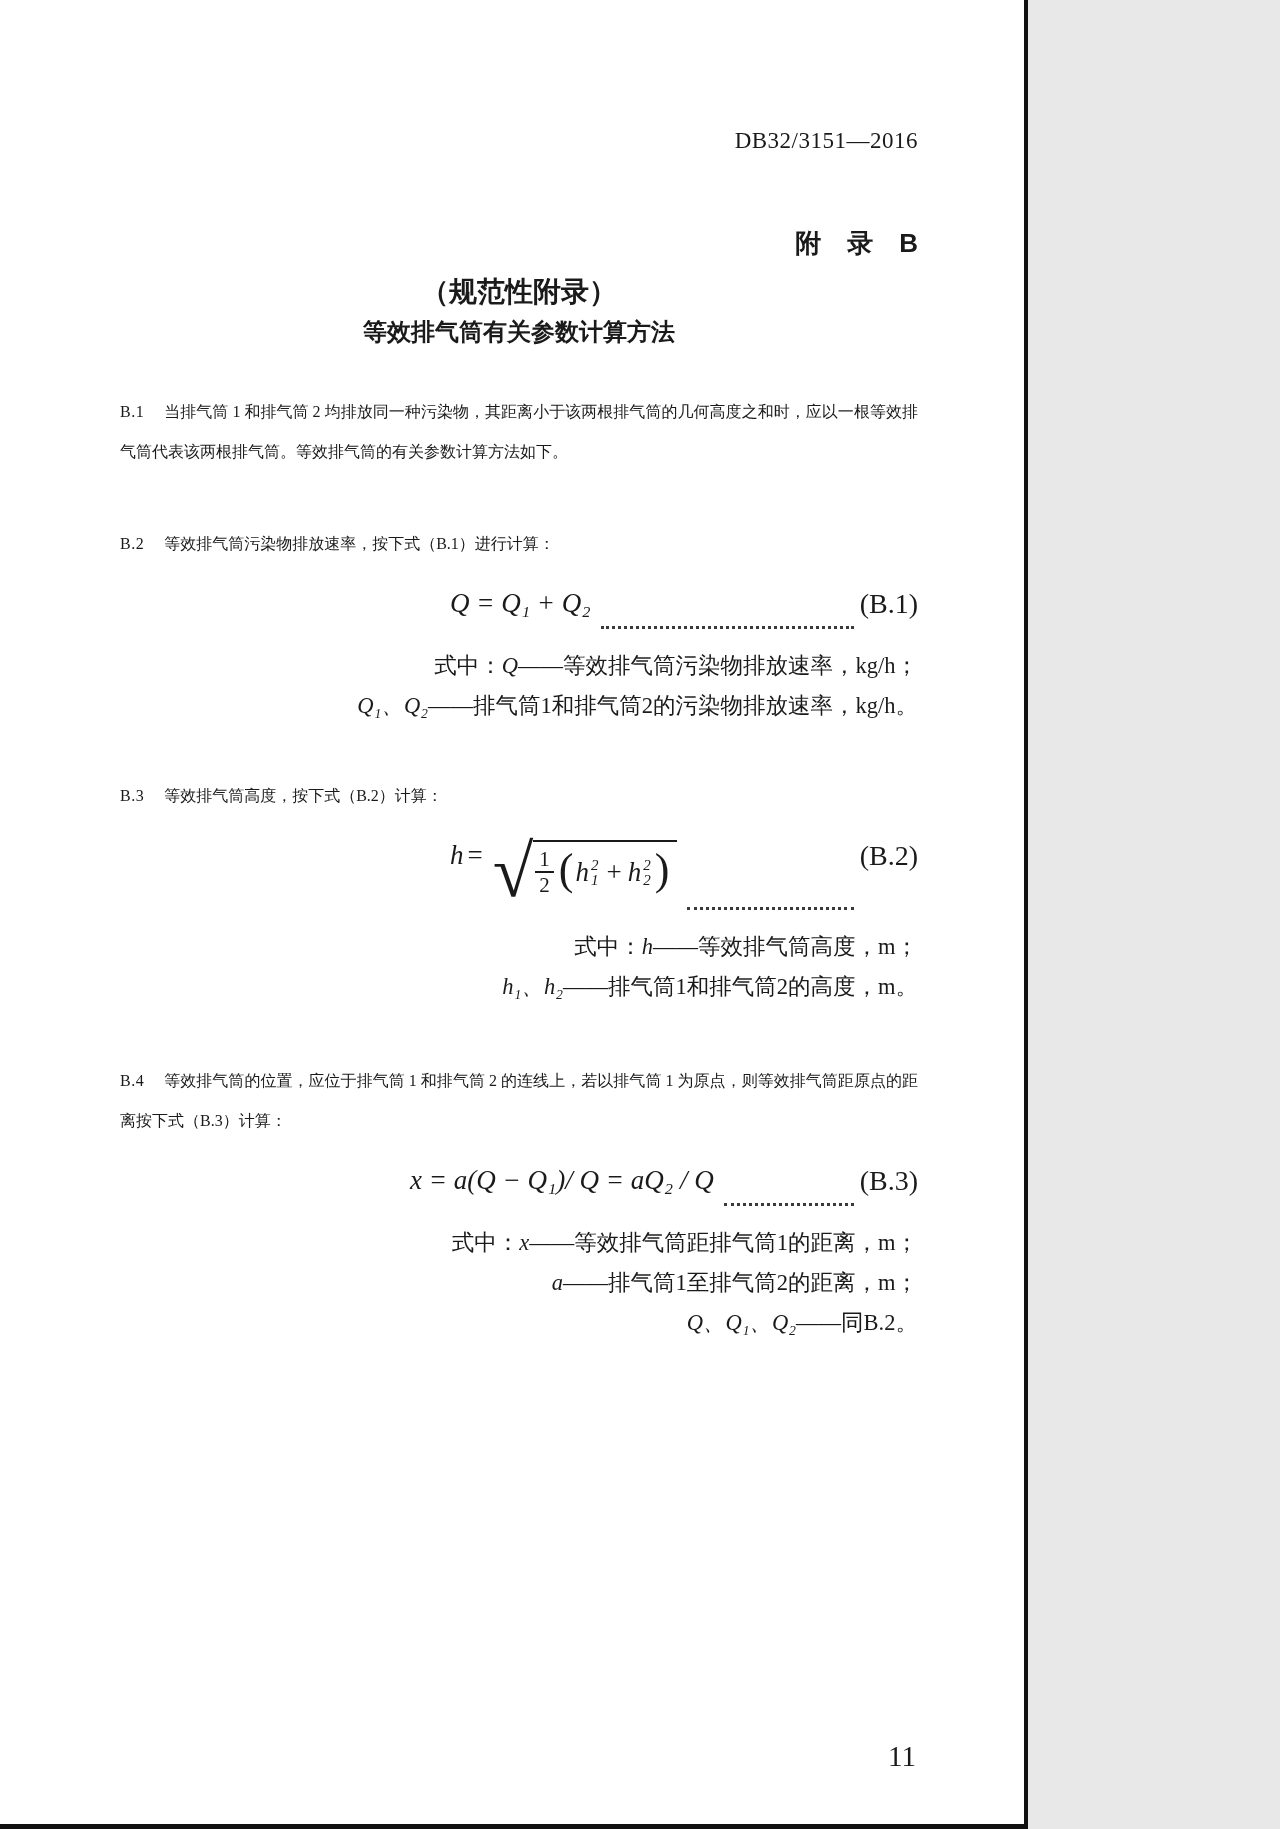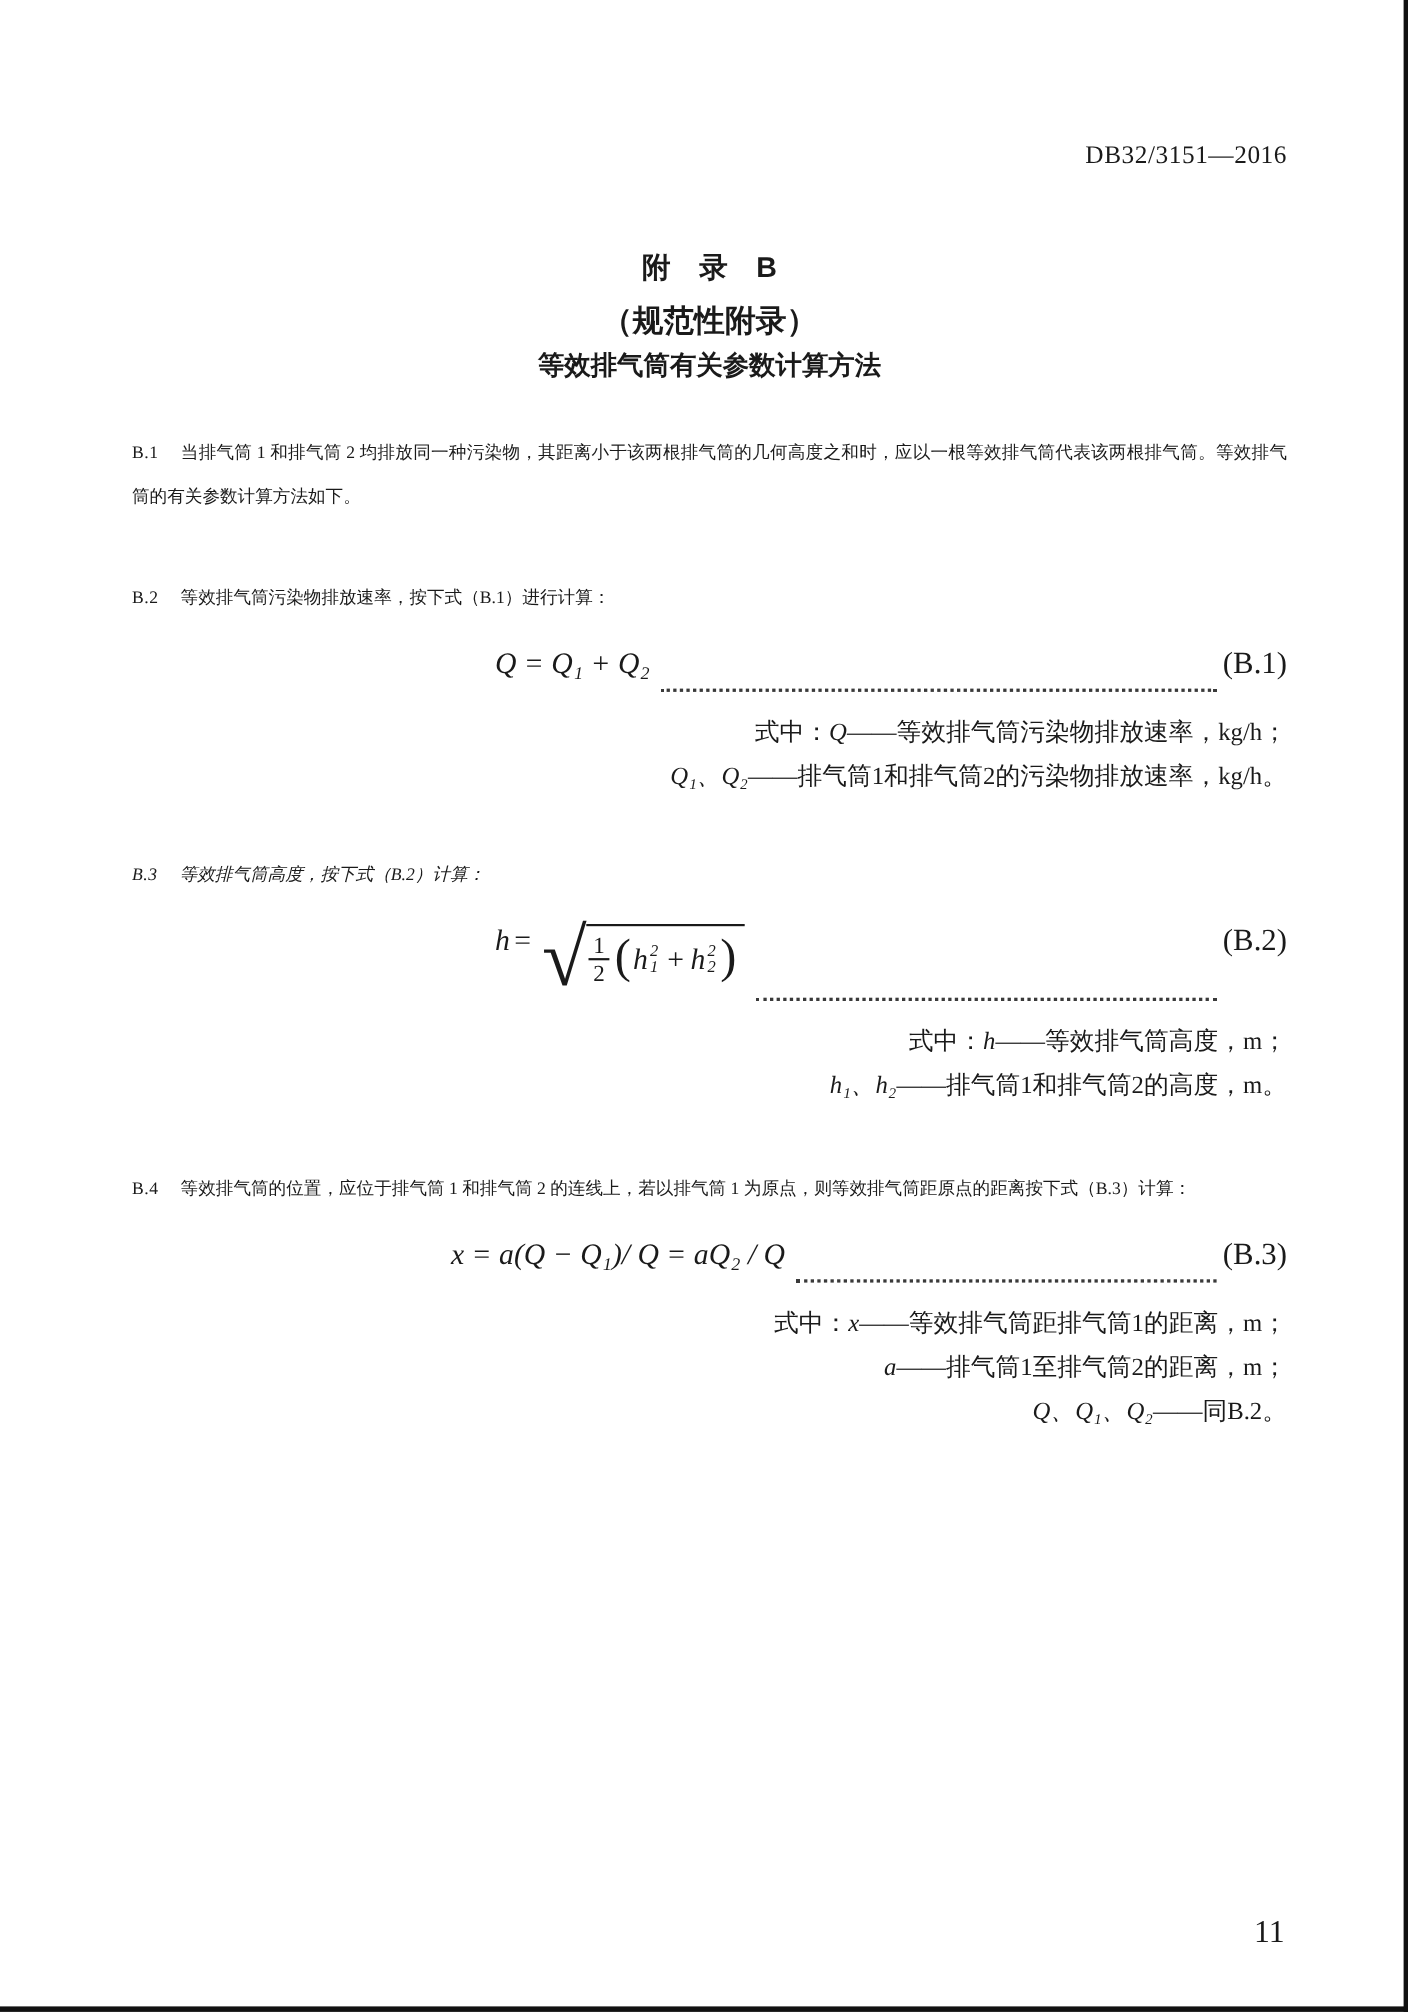--- a/index.html
+++ b/index.html
@@ -1,49 +1,49 @@
 <!DOCTYPE html>
 <html><head>
 <meta charset="utf-8">
 <style>
   * { margin: 0; padding: 0; box-sizing: border-box; }
   html, body { background: #e8e8e8; }
   .page {
     position: relative;
-    width: 1280px;
+    width: 1028px;
     height: 1829px;
     background: #ffffff;
     color: #1a1a1a;
     font-family: "Liberation Serif", "DejaVu Serif", serif;
     overflow: hidden;
   }
   .content { padding: 0 110px 0 120px; }
 
   .doc-header {
     padding-top: 128px;
     text-align: right;
     font-size: 23px;
     letter-spacing: 0.5px;
   }
 
   .title-block { text-align: center; font-family: "Liberation Sans", "DejaVu Sans", sans-serif; font-weight: 700; }
-  .title-1 { margin-top: 72px; font-size: 26px; }
+  .title-1 { margin-top: 72px; font-size: 26px; text-align: right; }
   .title-2 { margin-top: 12px; font-size: 28px; }
   .title-3 { margin-top: 5px; font-size: 24px; }
 
   .para {
     font-size: 16px;
     line-height: 40px;
     text-align: justify;
     text-justify: inter-ideograph;
   }
   .sec-num { margin-right: 20px; letter-spacing: 0.5px; }
   .p-b1 { margin-top: 44px; }
   .p-b2 { margin-top: 52px; }
-  .p-b3 { margin-top: 50px; font-style: italic; }
+  .p-b3 { margin-top: 50px; }
   .p-b4 { margin-top: 54px; }
 
   
   .formula-row {
     display: flex;
     margin-top: 24px;
     font-size: 27px;
   }
   .f-spacer { width: 330px; flex: 0 0 auto; }
   .f-spacer.narrow { width: 290px; }

